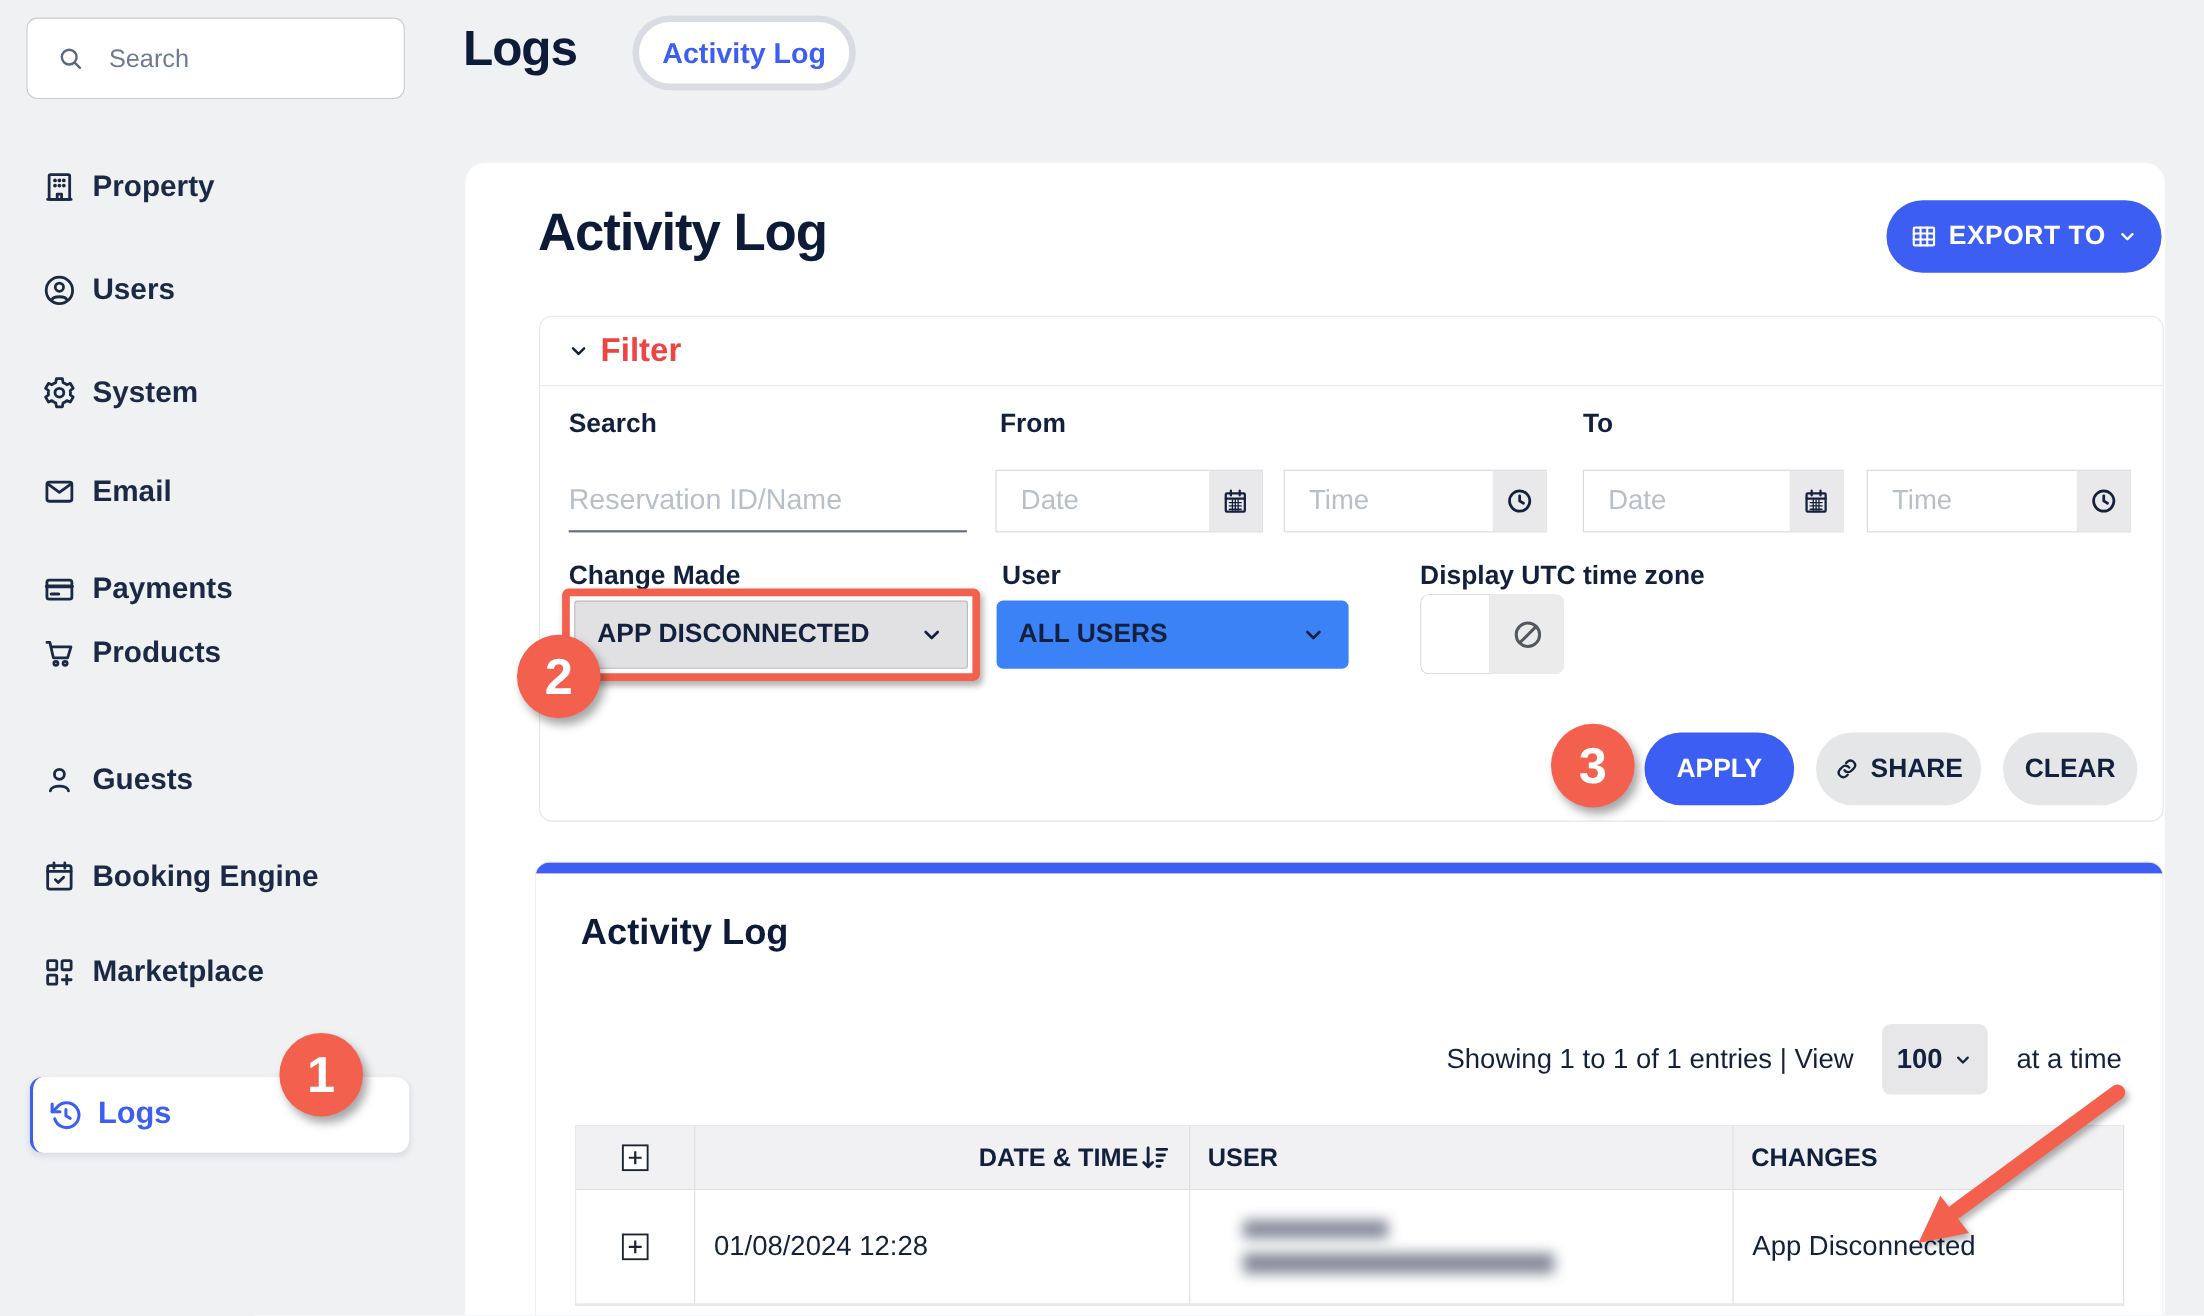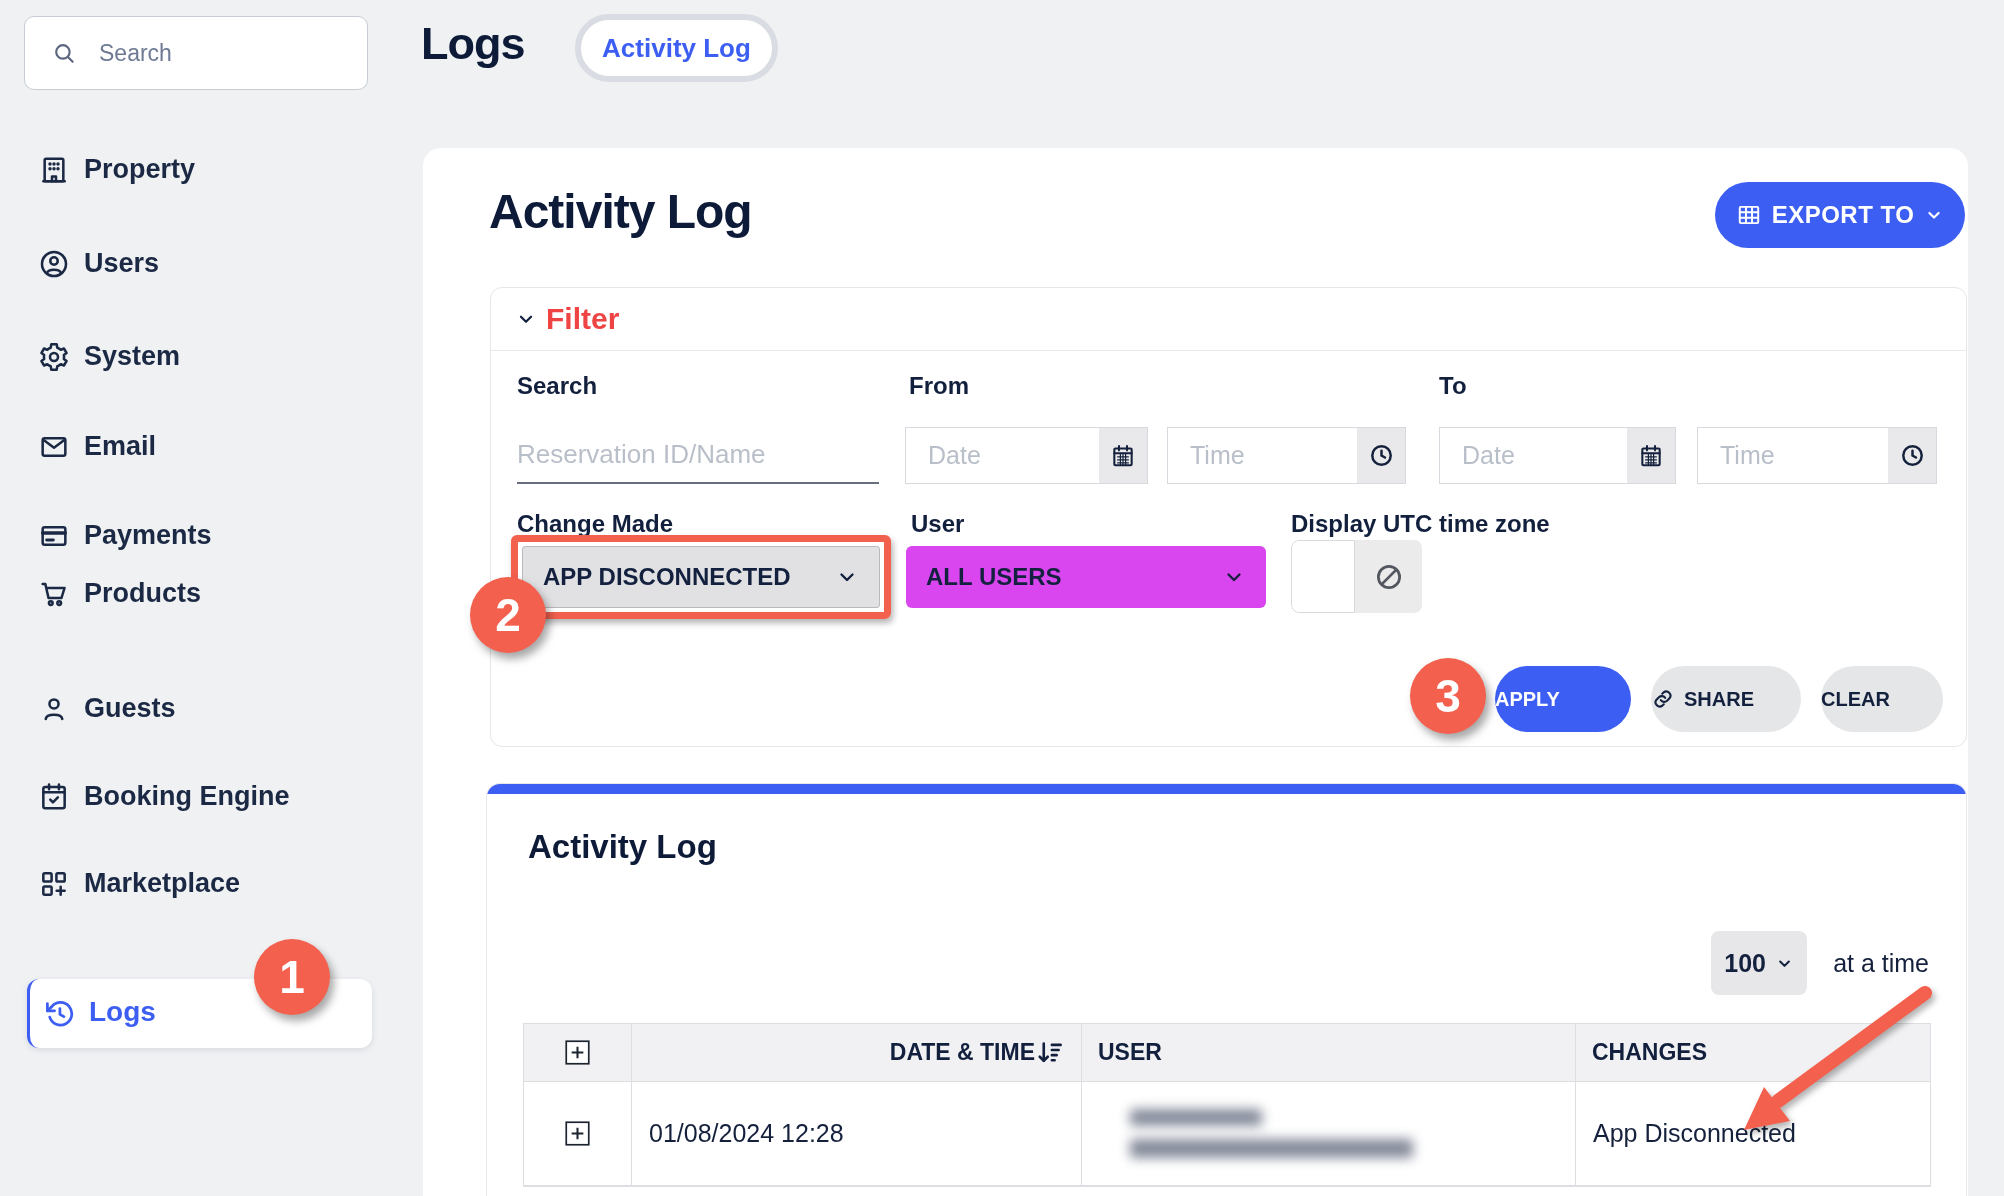--- a/index.html
+++ b/index.html
@@ -40,27 +40,27 @@
   .uline-input { position:absolute; left:26px; top:139px; width:362px; height:57px; border-bottom:2px solid #676e80; }
   .uline-input .ph { font-size:26px; color:#b9bfc9; line-height:55px; }
   .dtinput { position:absolute; top:139px; height:57px; border:1.5px solid #d6d9dd; background:#fff; display:flex; }
   .dtinput .ph { flex:1; padding-left:22px; font-size:25px; color:#b9bfc9; line-height:54px; }
   .dtinput .addon { width:48px; background:#e9e9eb; display:flex; align-items:center; justify-content:center; }
   .red-outline { position:absolute; left:20px; top:247px; width:380px; height:84px; border:7px solid #f2604e; border-radius:6px;
     box-shadow:2px 4px 6px rgba(0,0,0,.30); z-index:20; pointer-events:none; }
   .dropdown { position:absolute; top:258px; height:62px; display:flex; align-items:center; padding:0 20px;
     font-size:24px; font-weight:700; color:#13213f; }
   .dd-change { left:31px; width:358px; background:#e1e1e3; border:1px solid #b9b9bf; border-radius:3px; }
-  .dd-user { left:415px; width:360px; background:#d946ef; border-radius:6px;justify-content:flex-end; }
+  .dd-user { left:415px; width:320px; background:#3b82f6; border-radius:6px;justify-content:flex-end; }
   .dropdown .chev { margin-left:auto; }
   .utc-toggle { position:absolute; left:800px; top:252px; width:131px; height:73px; border-radius:8px; overflow:hidden; display:flex; }
   .utc-off { width:64px; background:#fff; border:1.5px solid #d6d9dd; border-radius:8px 0 0 8px; }
   .utc-on { flex:1; background:#ebebec; display:flex; align-items:center; justify-content:center; }
-  .fbtn { position:absolute; top:378px; height:66px; border:none; border-radius:33px; font-family:inherit; font-size:20px;
-    font-weight:700; display:flex; align-items:center; gap:9px; cursor:pointer; }
+  .fbtn { position:absolute; top:378px; height:66px; border:none; border-radius:33px; font-family:inherit; font-size:24px;
+    font-weight:700; display:flex; align-items:center; justify-content:center; gap:9px; cursor:pointer; }
   .btn-apply { left:1004px; width:136px; background:#3d5ef2; color:#fff; }
   .btn-share { left:1160px; width:150px; background:#e5e6e8; color:#13213f; }
   .btn-clear { left:1330px; width:122px; background:#e5e6e8; color:#13213f; }
 
   
   .table-card { position:absolute; left:63px; top:635px; width:1481px; height:413px; border:1.5px solid #e6e8eb; border-bottom:none;
     border-radius:14px 14px 0 0; background:#fff; overflow:hidden; }
   .blue-bar { width:100%; height:10px; background:#3d5ef2; }
   .tc-title { position:absolute; left:41px; top:44px; font-size:33px; font-weight:800; color:#0d1b38; }
   .showing-row { position:absolute; top:147px; right:37px; height:64px; display:flex; align-items:center; gap:26px; }
@@ -304,20 +304,21 @@
       <button class="fbtn btn-clear">
         <span>CLEAR</span>
       </button>
     </section>
 
     <section class="table-card">
       <div class="blue-bar"></div>
       <div class="tc-title">Activity Log</div>
 
       <div class="showing-row">
+        <span class="stext">Showing 1 to 1 of 1 entries | View</span>
         <div class="pagesize">
           <span>100</span>
           <svg class="ic" width="19" height="19" viewBox="0 0 24 24" fill="none" stroke="#13213f" stroke-width="2.6" stroke-linecap="round" stroke-linejoin="round">
               <path d="M6.5 9.5l5.5 5.5 5.5-5.5"></path>
             </svg>
         </div>
         <span class="stext">at a time</span>
       </div>
 
       <div class="logtable">

